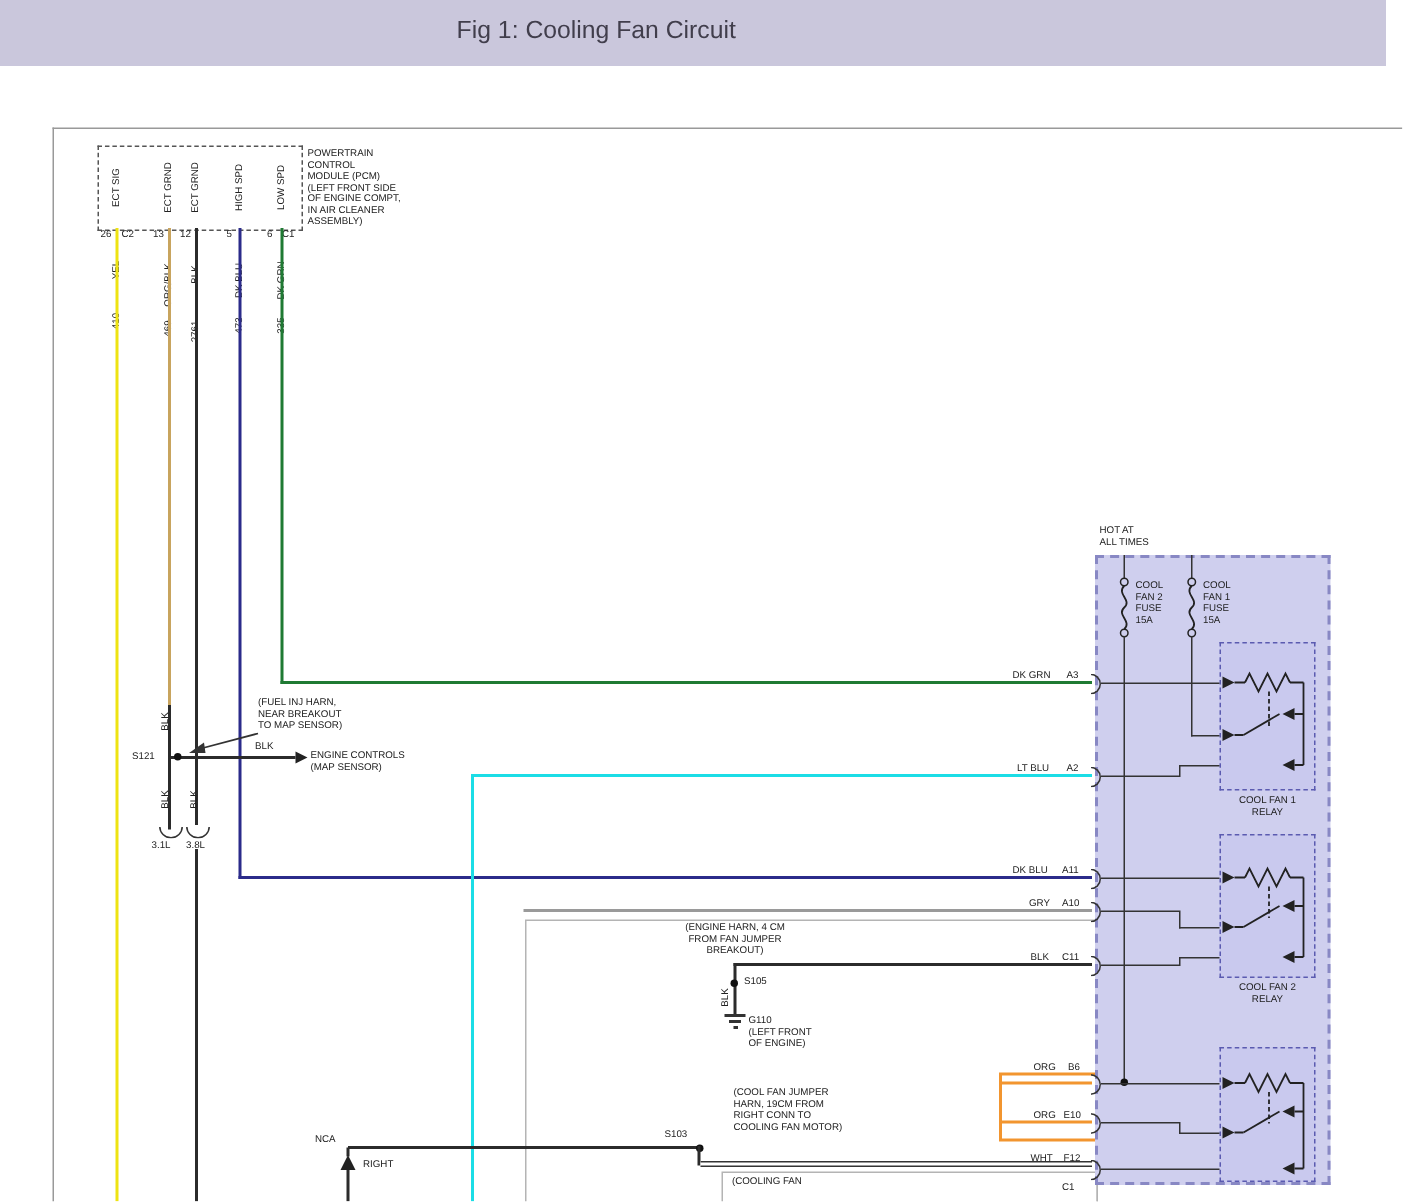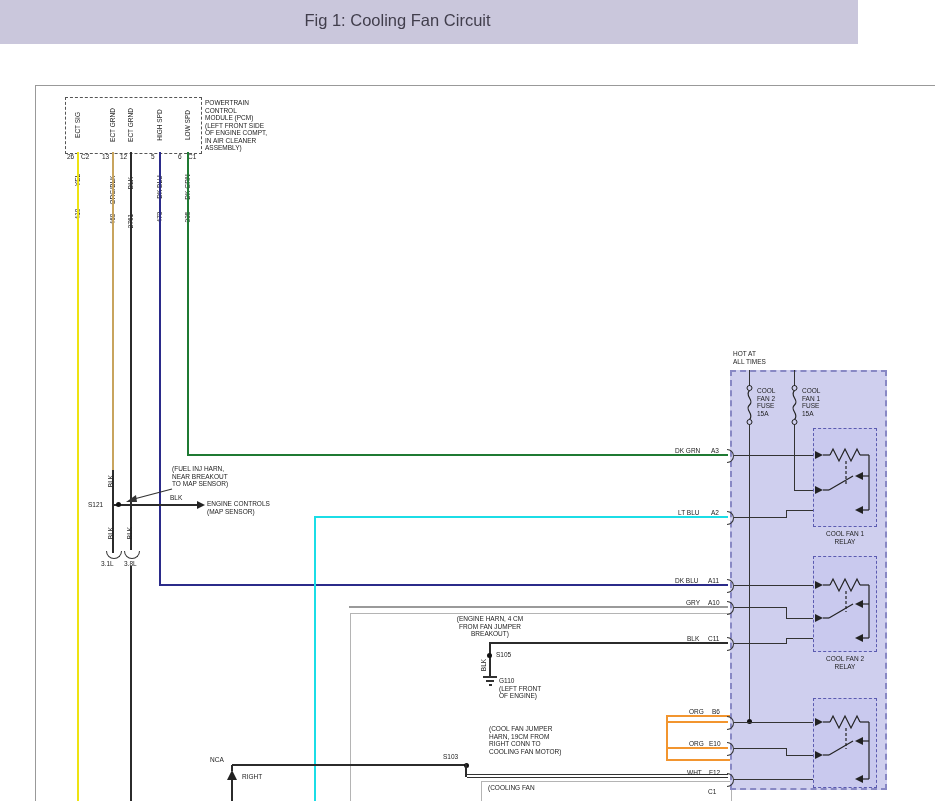--- a/index.html
+++ b/index.html
@@ -1,19 +1,19 @@
 <!DOCTYPE html>
 <html><head>
 <meta charset="utf-8">
 <style>
   html,body{margin:0;padding:0;background:#fff}
   #screen{position:relative;width:935px;height:801px;background:#fff;overflow:hidden;
           font-family:"Liberation Sans",sans-serif;color:#222}
   .abs{position:absolute}
-  .hdr{position:absolute;left:0;top:0;width:858px;height:44px;background:#cac7dc}
+  .hdr{position:absolute;left:0;top:0;width:924px;height:44px;background:#cac7dc}
   .hdr-title{position:absolute;left:130px;top:11px;width:535px;text-align:center;
              font-size:16.5px;color:#413e4c}
   .frame{position:absolute;left:35px;top:85px;width:899px;height:716px;
          border-top:1px solid #999;border-left:1px solid #999}
   .lbl{position:absolute;font-size:6.5px;line-height:7.5px;color:#222;white-space:nowrap}
   .bl{display:block}
   .ctr{text-align:center}
   .vlbl{position:absolute;font-size:6.5px;line-height:7px;color:#222;white-space:nowrap;
         transform:rotate(-90deg) translateX(-50%);transform-origin:0 0}
   .h{position:absolute;height:2px;background:#2b2b2b}

